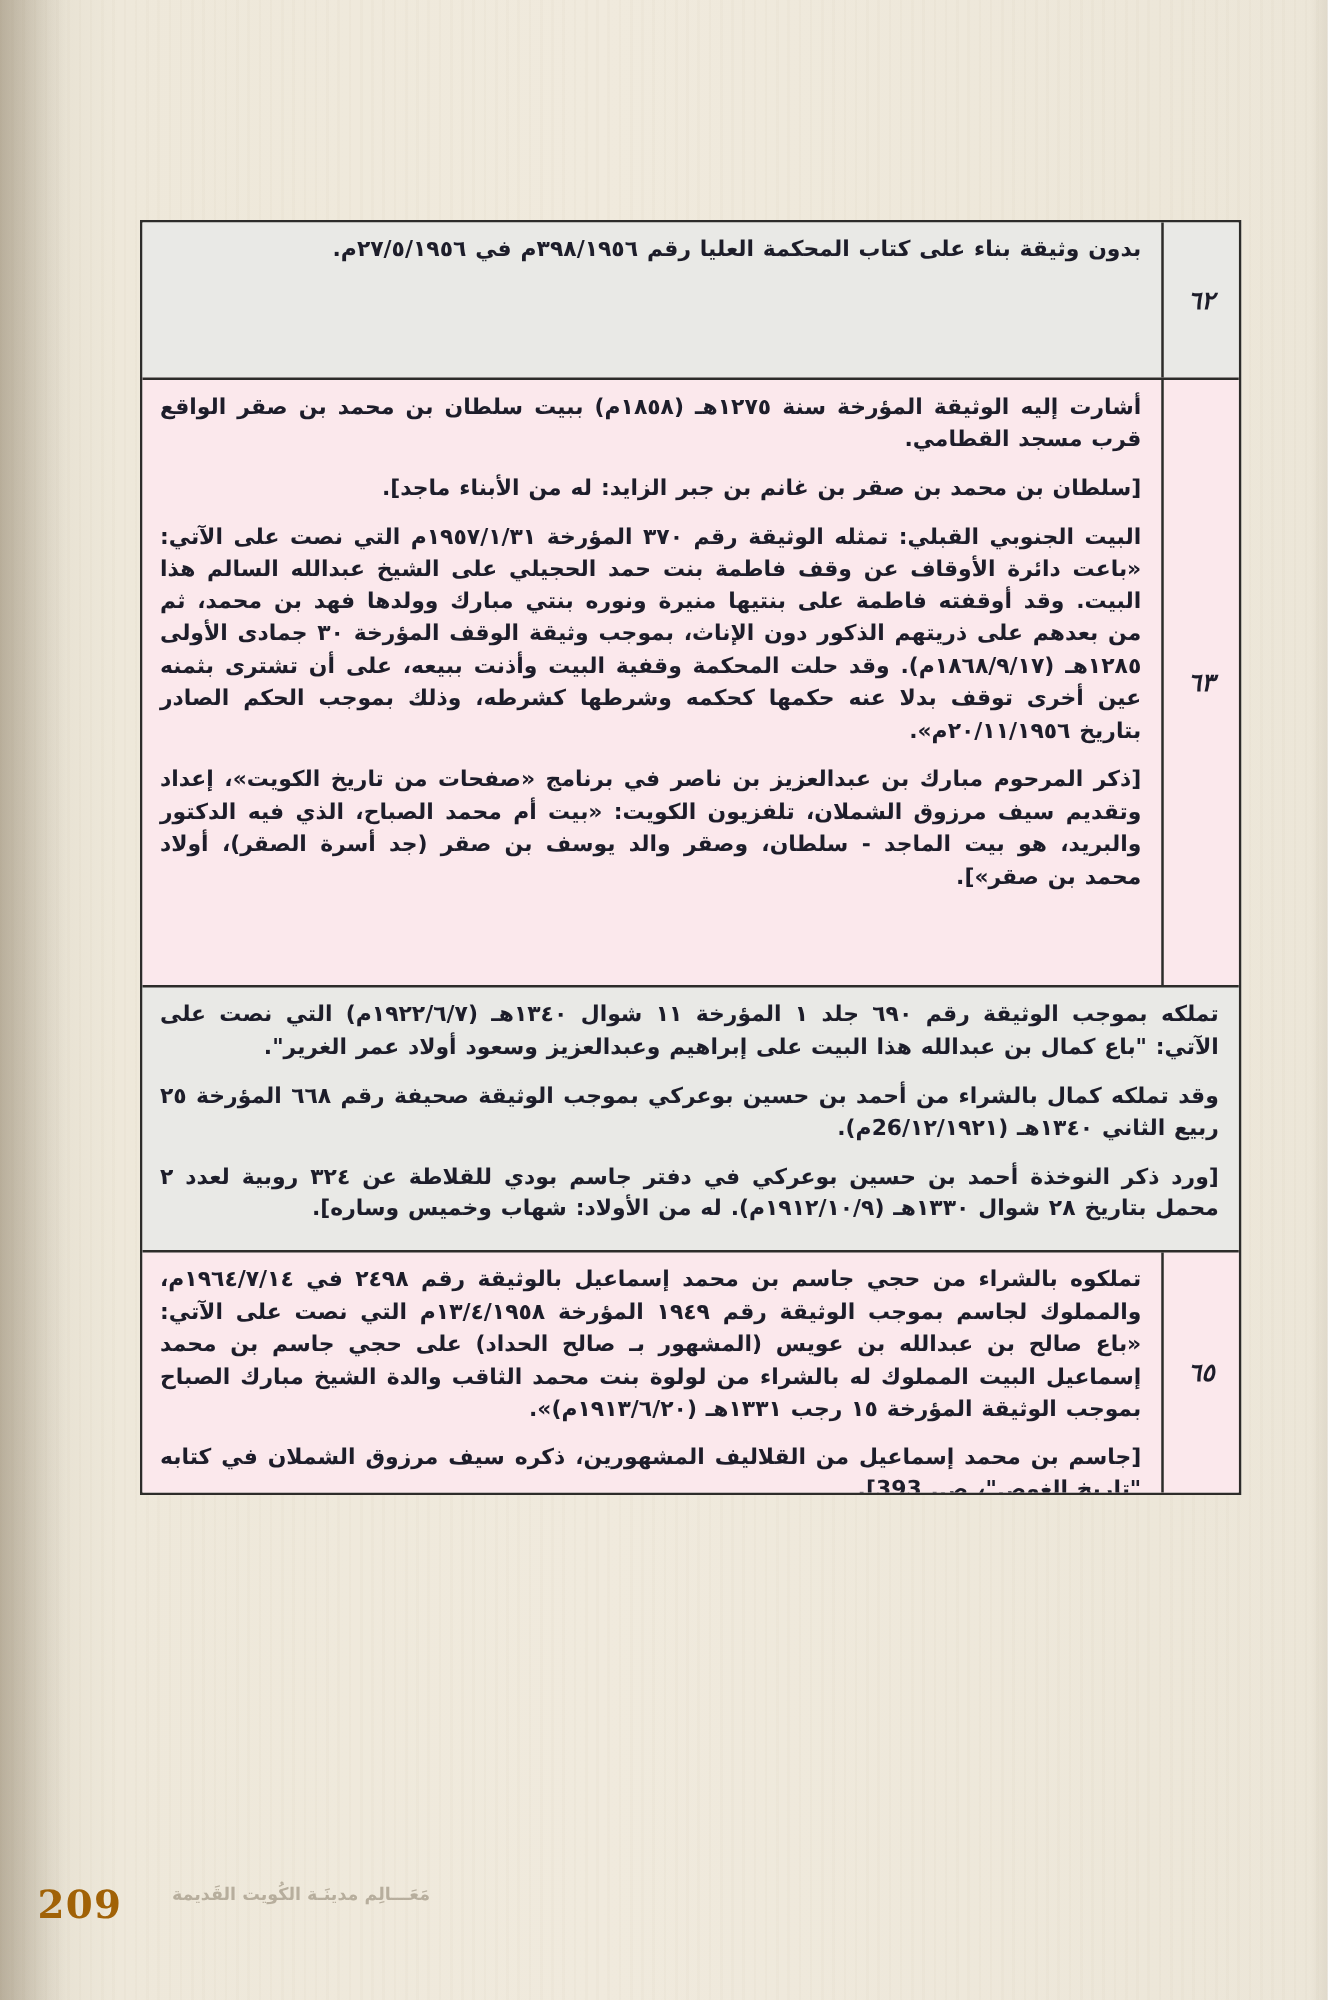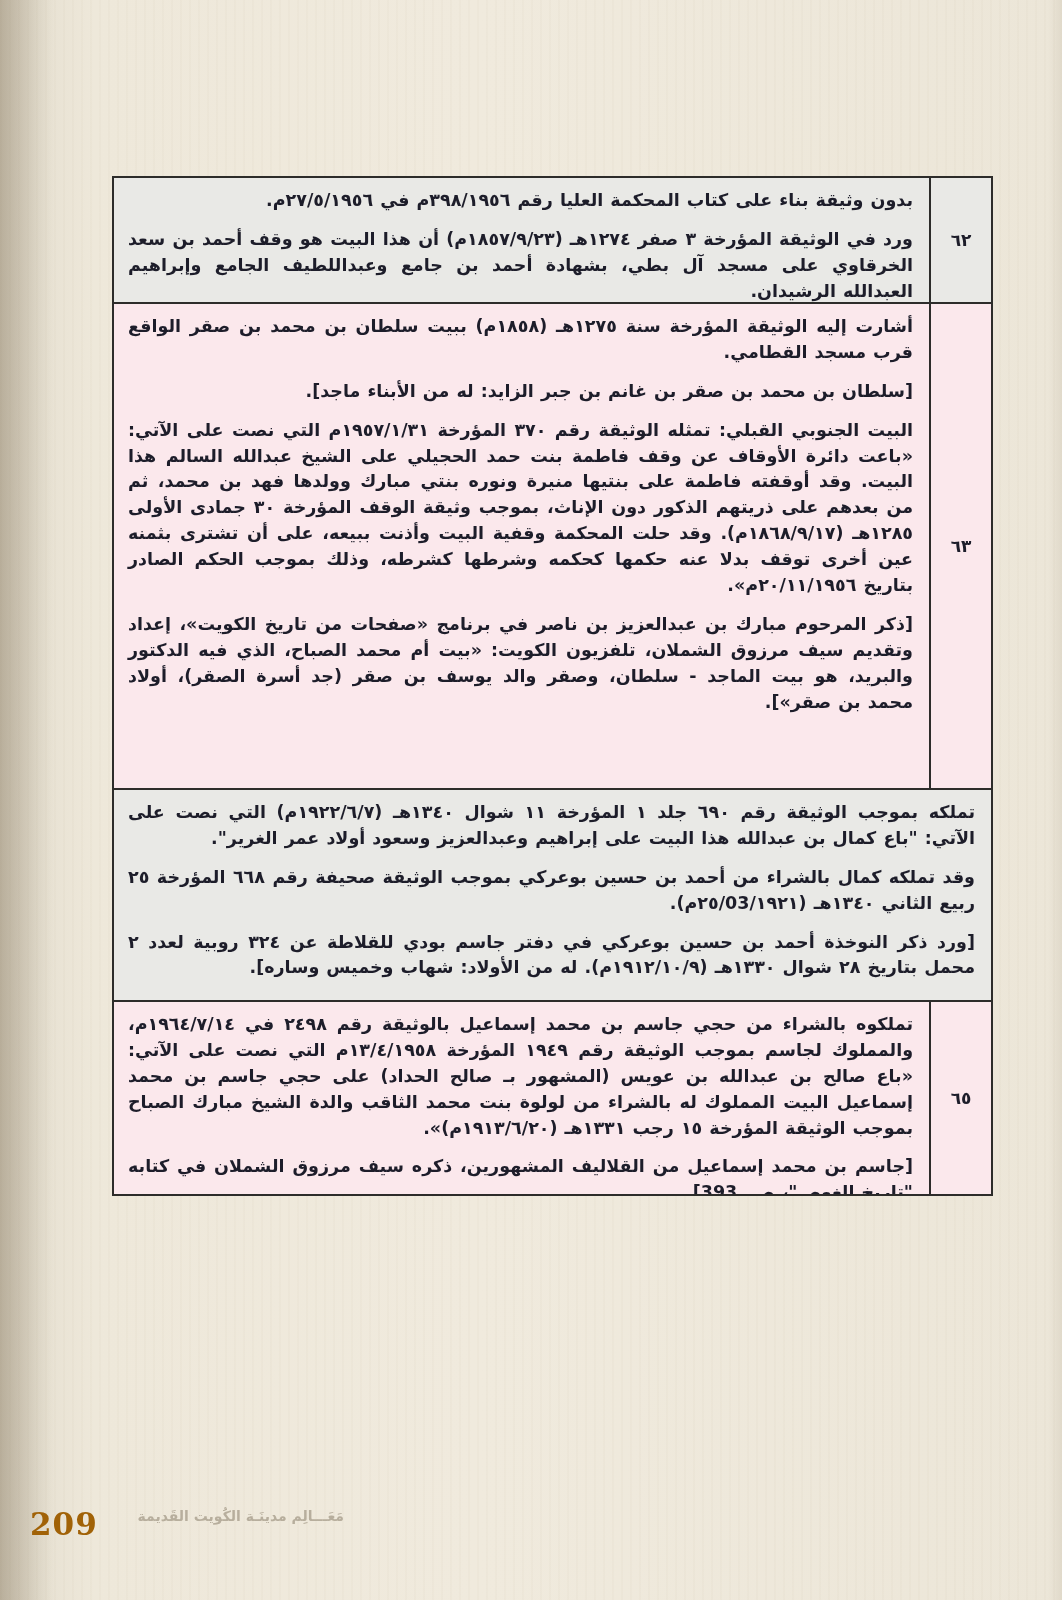--- a/index.html
+++ b/index.html
@@ -29,21 +29,21 @@
   .row + .row{border-top:2px solid #2d2c2a;}
   .row.gray{background:#e9e9e6;}
   .row.pink{background:#fbe8ec;}
   .r62{height:124px;}
   .r63{height:486px;}
   .r64{height:212px;}
   .r65{height:194px;}
   .cell-num{
     flex:0 0 60px;width:60px;border-left:2px solid #2d2c2a;
     display:flex;align-items:center;justify-content:center;
-    font-size:17px;font-weight:bold;color:#1d1d2a;
+    font-size:20px;font-weight:bold;color:#1d1d2a;font-style:italic;
   }
   .cell-body{flex:1;padding:10px 16px 8px 14px;overflow:hidden;}
   .cell-body p{
     margin:0 0 13px 0;
     font-size:17.5px;font-weight:bold;color:#1d1d2a;
     line-height:1.48;text-align:justify;text-justify:inter-word;
     word-spacing:1px;
   }
   .cell-body p:last-child{margin-bottom:0;}
   .page-num{
@@ -64,41 +64,40 @@
 <div class="right-edge-shade"></div>
 
 <div class="doc-table">
 
   <div class="row gray r62">
     <div class="cell-num">
       <span>٦٢</span>
     </div>
     <div class="cell-body">
       <p>بدون وثيقة بناء على كتاب المحكمة العليا رقم ٣٩٨/١٩٥٦م في ٢٧/٥/١٩٥٦م.</p>
-      <p>ورد في الوثيقة المؤرخة ٣ صفر ١٢٧٤هـ (١٨٥٧/٩/٢٣م) أن هذا البيت هو وقف أحمد بن سعد الخرقاوي على مسجد آل بطي، بشهادة أحمد بن جامع وعبداللطيف الجامع وإبراهيم العبدالله الرشيدان.</p>
     </div>
   </div>
 
   <div class="row pink r63">
     <div class="cell-num">
       <span>٦٣</span>
     </div>
     <div class="cell-body">
       <p>أشارت إليه الوثيقة المؤرخة سنة ١٢٧٥هـ (١٨٥٨م) ببيت سلطان بن محمد بن صقر الواقع قرب مسجد القطامي.</p>
       <p>[سلطان بن محمد بن صقر بن غانم بن جبر الزايد: له من الأبناء ماجد].</p>
       <p>البيت الجنوبي القبلي: تمثله الوثيقة رقم ٣٧٠ المؤرخة ١٩٥٧/١/٣١م التي نصت على الآتي: «باعت دائرة الأوقاف عن وقف فاطمة بنت حمد الحجيلي على الشيخ عبدالله السالم هذا البيت. وقد أوقفته فاطمة على بنتيها منيرة ونوره بنتي مبارك وولدها فهد بن محمد، ثم من بعدهم على ذريتهم الذكور دون الإناث، بموجب وثيقة الوقف المؤرخة ٣٠ جمادى الأولى ١٢٨٥هـ (١٨٦٨/٩/١٧م). وقد حلت المحكمة وقفية البيت وأذنت ببيعه، على أن تشترى بثمنه عين أخرى توقف بدلا عنه حكمها كحكمه وشرطها كشرطه، وذلك بموجب الحكم الصادر بتاريخ ٢٠/١١/١٩٥٦م».</p>
       <p>[ذكر المرحوم مبارك بن عبدالعزيز بن ناصر في برنامج «صفحات من تاريخ الكويت»، إعداد وتقديم سيف مرزوق الشملان، تلفزيون الكويت: «بيت أم محمد الصباح، الذي فيه الدكتور والبريد، هو بيت الماجد - سلطان، وصقر والد يوسف بن صقر (جد أسرة الصقر)، أولاد محمد بن صقر»].</p>
 
     </div>
   </div>
 
   <div class="row gray r64">
     <div class="cell-body">
       <p>تملكه بموجب الوثيقة رقم ٦٩٠ جلد ١ المؤرخة ١١ شوال ١٣٤٠هـ (١٩٢٢/٦/٧م) التي نصت على الآتي: "باع كمال بن عبدالله هذا البيت على إبراهيم وعبدالعزيز وسعود أولاد عمر الغرير".</p>
-      <p>وقد تملكه كمال بالشراء من أحمد بن حسين بوعركي بموجب الوثيقة صحيفة رقم ٦٦٨ المؤرخة ٢٥ ربيع الثاني ١٣٤٠هـ (٢٥/03/١٩٢١م).</p>
+      <p>وقد تملكه كمال بالشراء من أحمد بن حسين بوعركي بموجب الوثيقة صحيفة رقم ٦٦٨ المؤرخة ٢٥ ربيع الثاني ١٣٤٠هـ (26/١٢/١٩٢١م).</p>
       <p>[ورد ذكر النوخذة أحمد بن حسين بوعركي في دفتر جاسم بودي للقلاطة عن ٣٢٤ روبية لعدد ٢ محمل بتاريخ ٢٨ شوال ١٣٣٠هـ (١٩١٢/١٠/٩م). له من الأولاد: شهاب وخميس وساره].</p>
     </div>
   </div>
 
   <div class="row pink r65">
     <div class="cell-num">
       <span>٦٥</span>
     </div>
     <div class="cell-body">
       <p>تملكوه بالشراء من حجي جاسم بن محمد إسماعيل بالوثيقة رقم ٢٤٩٨ في ١٩٦٤/٧/١٤م، والمملوك لجاسم بموجب الوثيقة رقم ١٩٤٩ المؤرخة ١٣/٤/١٩٥٨م التي نصت على الآتي: «باع صالح بن عبدالله بن عويس (المشهور بـ صالح الحداد) على حجي جاسم بن محمد إسماعيل البيت المملوك له بالشراء من لولوة بنت محمد الثاقب والدة الشيخ مبارك الصباح بموجب الوثيقة المؤرخة ١٥ رجب ١٣٣١هـ (١٩١٣/٦/٢٠م)».</p>

